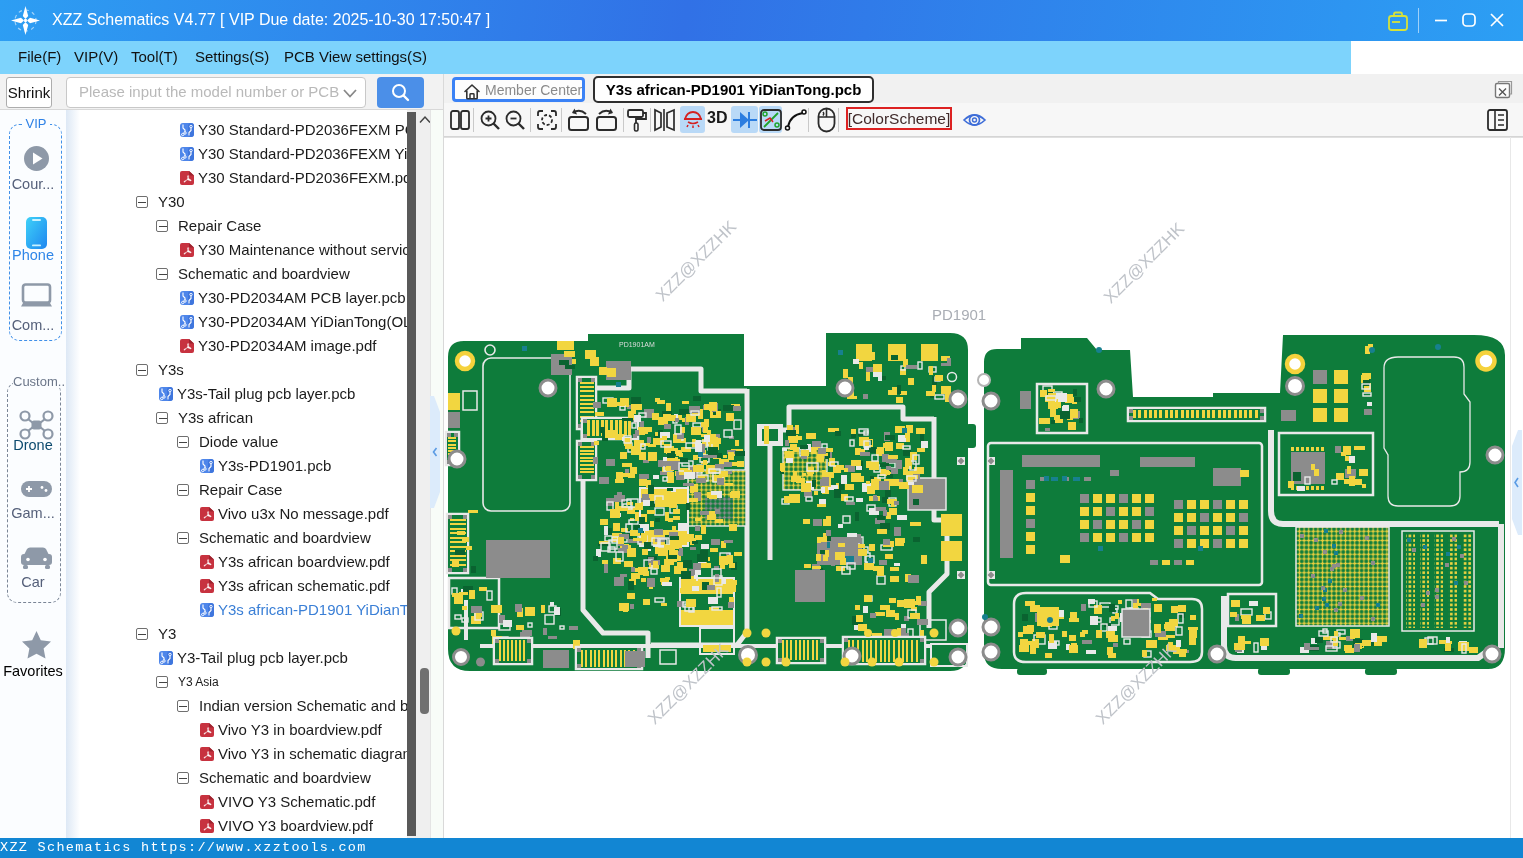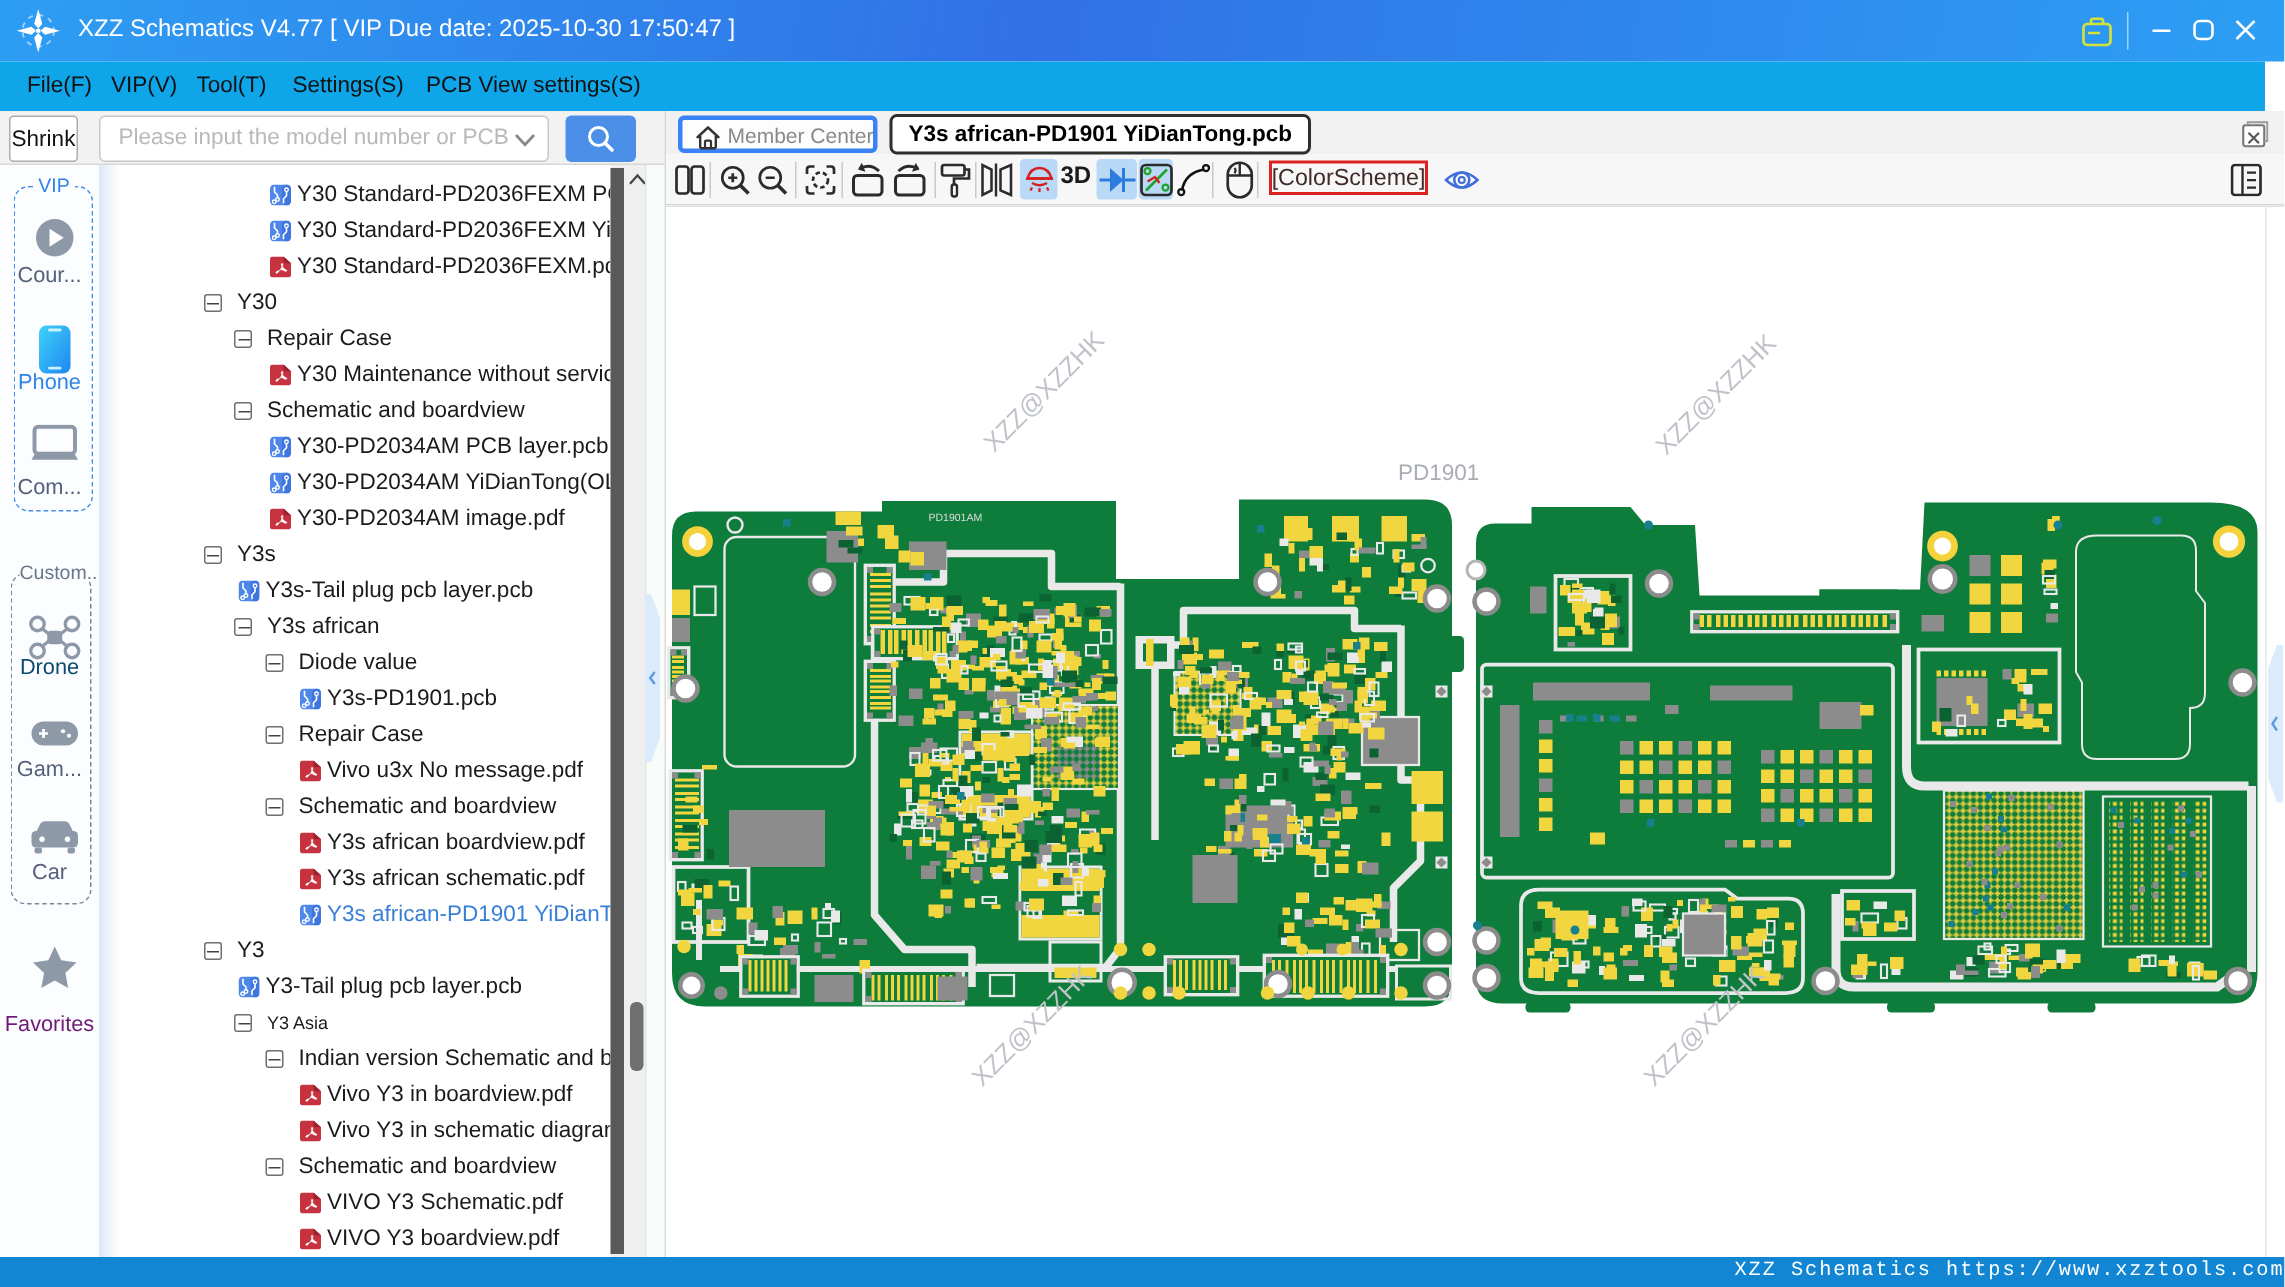--- a/index.html
+++ b/index.html
@@ -30,21 +30,21 @@
       <path d="M5,11.5 H17" stroke="#fff" stroke-width="1.7"></path>
     </svg>
     <svg style="position:absolute;left:1458px;top:9px" width="22" height="22" viewBox="0 0 22 22">
       <rect x="5" y="5" width="12" height="12" rx="3.5" fill="none" stroke="#fff" stroke-width="1.7"></rect>
     </svg>
     <svg style="position:absolute;left:1486px;top:9px" width="22" height="22" viewBox="0 0 22 22">
       <path d="M5,5 L17,17 M17,5 L5,17" stroke="#fff" stroke-width="1.7"></path>
     </svg>
 </div>
 
-<div style="position:absolute;left:0;top:41px;width:1510px;height:33px;background:#0ea5e9">
+<div style="position:absolute;left:0;top:41px;width:1351px;height:33px;background:#7dd3fc">
 <div style="position:absolute;left:18px;top:7px;font-size:15px;color:#111">File(F)</div>
 <div style="position:absolute;left:74px;top:7px;font-size:15px;color:#111">VIP(V)</div>
 <div style="position:absolute;left:131px;top:7px;font-size:15px;color:#111">Tool(T)</div>
 <div style="position:absolute;left:195px;top:7px;font-size:15px;color:#111">Settings(S)</div>
 <div style="position:absolute;left:284px;top:7px;font-size:15px;color:#111">PCB View settings(S)</div>
 </div>
 
 <div style="position:absolute;left:0;top:74px;width:443px;height:36px;background:#f2f2f2;border-bottom:1px solid #d8d8d8"></div>
 <div style="position:absolute;left:6px;top:77px;width:46px;height:31px;background:#fff;border:1px solid #adadad;border-radius:3px;text-align:center;line-height:29px;font-size:15px;color:#111">Shrink</div>
 <div style="position:absolute;left:66px;top:77px;width:300px;height:31px;background:#fff;border:1px solid #c8c8c8;border-radius:4px">
@@ -1723,21 +1723,21 @@
       <rect x="1" y="9" width="31" height="11" rx="3" fill="#8e99a8"></rect>
       <circle cx="8" cy="14.5" r="1.8" fill="#fff"></circle>
       <circle cx="25" cy="14.5" r="1.8" fill="#fff"></circle>
       <rect x="3" y="20" width="5" height="4" rx="1.5" fill="#8e99a8"></rect>
       <rect x="25" y="20" width="5" height="4" rx="1.5" fill="#8e99a8"></rect>
     </svg>
 <div class="sl" style="top:464px;color:#55607a">Car</div>
 <svg style="position:absolute;left:21px;top:520px" width="31" height="30" viewBox="0 0 31 30">
       <path d="M15.5,1 L19.8,10.2 L30,11.6 L22.6,18.6 L24.5,28.6 L15.5,23.7 L6.5,28.6 L8.4,18.6 L1,11.6 L11.2,10.2 Z" fill="#8e99a8"></path>
     </svg>
-<div class="sl" style="top:565px;color:#701a75">Favorites</div>
+<div class="sl" style="top:553px;color:#000000">Favorites</div>
 </div>
 
 <div style="position:absolute;left:66px;top:110px;width:341px;height:728px;background:#fff;overflow:hidden">
 <div style="position:absolute;left:0;top:0;width:14px;height:728px;background:linear-gradient(90deg,#dde8f5,rgba(255,255,255,0))"></div>
 <div style="position:absolute;left:-66px;top:0;width:407px;height:728px">
 <div style="position:absolute;left:180px;top:13px;width:14px;height:14px">
         <svg width="14" height="14" viewBox="0 0 14 14" style="position:absolute;left:0;top:0">
           <rect width="14" height="14" rx="3" fill="#4e86ea"></rect>
           <rect x="8" y="0" width="6" height="14" rx="3" fill="#3f76dd"></rect>
           <path d="M3,1.5 V5 L5,7 V9" stroke="#fff" stroke-width="1.1" fill="none"></path>
@@ -1971,13 +1971,13 @@
 <svg style="position:absolute;left:429px;top:396px" width="12" height="112" viewBox="0 0 12 112">
 <path d="M1,0 H5 L11,16 V96 L5,112 H1 Z" fill="#dcebfb"></path>
 <path d="M7.5,52 L4.5,56 L7.5,60" fill="none" stroke="#5a9be4" stroke-width="1.6"></path>
   </svg>
 <svg style="position:absolute;left:1511px;top:430px" width="12" height="105" viewBox="0 0 12 105">
 <path d="M11,0 H7 L1,16 V89 L7,105 H11 Z" fill="#dcebfb"></path>
 <path d="M7,48 L4,52.5 L7,57" fill="none" stroke="#5a9be4" stroke-width="1.6"></path>
   </svg>
 <div style="position:absolute;left:1510px;top:137px;width:1px;height:701px;background:#e8e8e8"></div>
 
-<div style="position:absolute;left:0;top:838px;width:1523px;height:20px;background:#1286d3;text-align:right;font-family:'Liberation Mono',monospace;font-size:13.5px;color:#fff;line-height:20px;letter-spacing:1.3px">XZZ Schematics https://www.xzztools.com</div>
+<div style="position:absolute;left:0;top:838px;width:1523px;height:20px;background:#1286d3;text-align:left;font-family:'Liberation Mono',monospace;font-size:13.5px;color:#fff;line-height:20px;letter-spacing:1.3px">XZZ Schematics https://www.xzztools.com</div>
 
 </body></html>

